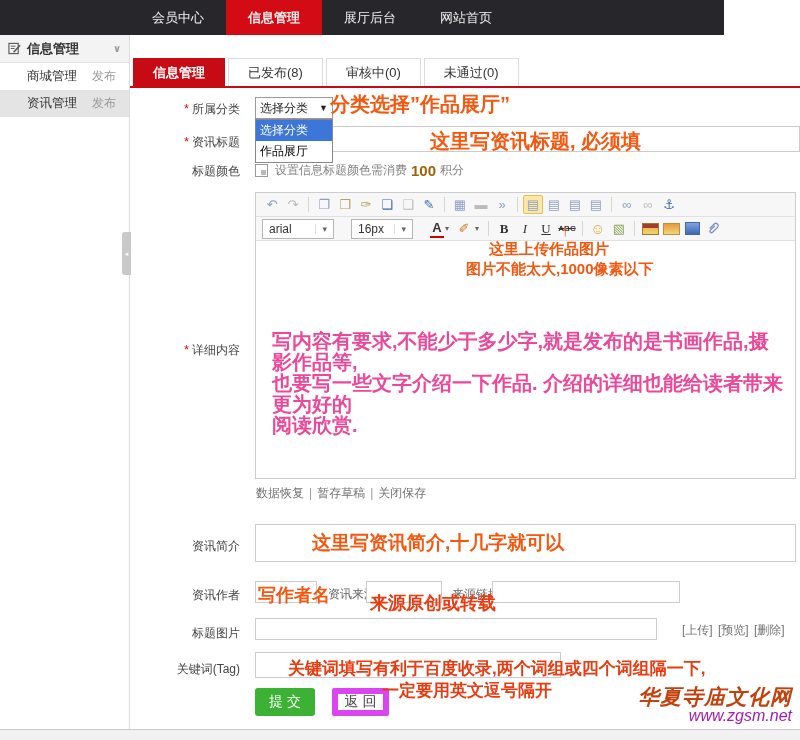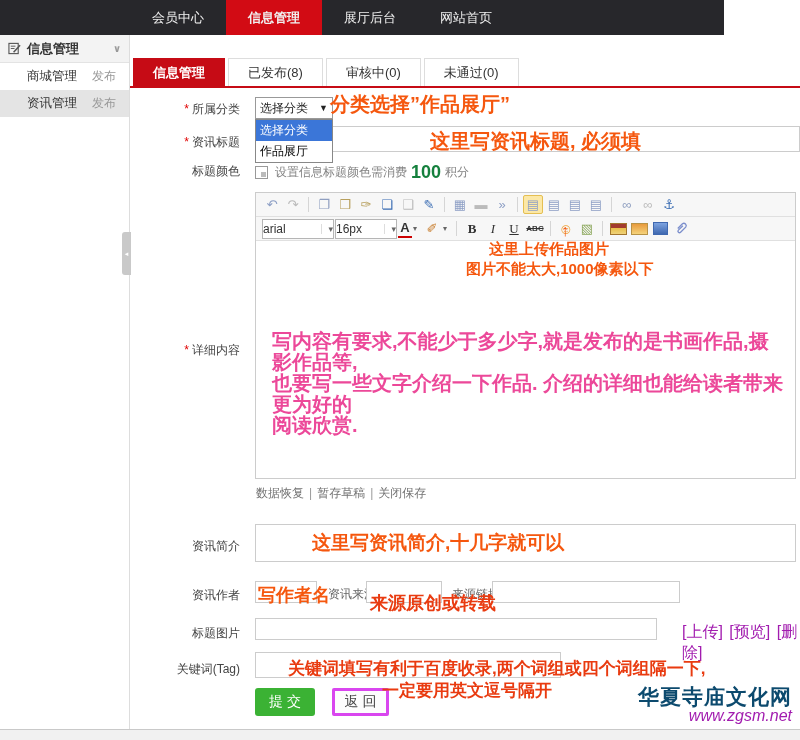--- a/index.html
+++ b/index.html
@@ -41,31 +41,31 @@
   .dd-item.hl { background:#3b76d8; color:#fff; }
 
   
   .ann { position:absolute; color:#f5570e; font-weight:bold; white-space:nowrap; z-index:40; }
   .ann-red { color:#e93b10; }
 
   
   .chkrow { position:absolute; left:255px; top:162px; display:flex; align-items:center; font-size:12px; color:#828282; }
   .chk { width:13px; height:13px; border:1px solid #999; background:#fff; margin-right:7px; position:relative; cursor:pointer; }
   .chk::after { content:""; position:absolute; right:1px; bottom:1px; width:5px; height:5px; background:#bbb; }
-  .cost { color:#15803d; font-weight:bold; font-size:18px; margin:0 4px; }
+  .cost { color:#a16207; font-weight:bold; font-size:15px; margin:0 4px; }
 
   
   .editor { position:absolute; left:255px; top:192px; width:541px; height:287px; border:1px solid #ccc; background:#fff; }
   .toolbar { display:flex; align-items:center; height:24px; padding:0 6px; background:#f7f7f7; border-bottom:1px solid #e0e0e0; gap:1px; }
   .tbi { min-width:20px; height:19px; display:flex; align-items:center; justify-content:center; font-size:13px; cursor:pointer; }
   .tbi.active { background:#fce8a6; border:1px solid #e5bf52; border-radius:2px; }
   .tbsep { width:1px; height:15px; background:#d5d5d5; margin:0 4px; }
   .c1 { color:#8d9fc5; } .c2 { color:#b8a05e; } .c3 { color:#bbb; }
   .c4 { color:#3c6eb4; } .c5 { color:#8f9fc0; }
-  .mini-sel { height:20px; border:1px solid #b5b5b5; background:#fff; font-size:12px; color:#333; display:flex; align-items:center; padding:0 0; cursor:pointer; margin-right:0; }
+  .mini-sel { height:20px; border:1px solid #b5b5b5; background:#fff; font-size:12px; color:#333; display:flex; align-items:center; padding:0 6px; cursor:pointer; margin-right:16px; }
   .mini-caret { margin-left:auto; font-size:9px; color:#666; padding-left:6px; border-left:1px solid #ddd; }
   .fsel { width:72px; } .ssel { width:62px; }
   .colorA { font-weight:bold; color:#333; border-bottom:2px solid #c00; line-height:12px; font-size:13px; }
   .tb-caret { font-size:8px; color:#666; min-width:8px; }
   .bold-b { font-weight:bold; color:#333; font-family:"Liberation Serif",serif; }
   .ital-i { font-style:italic; color:#333; font-family:"Liberation Serif",serif; }
   .und-u { text-decoration:underline; color:#333; font-family:"Liberation Serif",serif; }
   .strike-abc { font-size:8px; text-decoration:line-through; color:#333; font-weight:bold; }
   .emoji { color:#eda33b; font-size:15px; }
   .chart { color:#8aa65a; }
@@ -77,28 +77,28 @@
 
   .up-arrow { position:absolute; left:561px; top:222px; color:#f5570e; font-weight:bold; font-size:16px; z-index:5; }
   .para { position:absolute; left:272px; top:331px; width:516px; font-size:20px; font-weight:bold; color:#ec4899; line-height:21px; z-index:5; }
 
   
   .dlinks { position:absolute; left:256px; top:485px; font-size:12px; }
   .dlink { color:#737373; cursor:pointer; }
   .dsep { color:#999; margin:0 5px; }
 
   .inline-label { position:absolute; font-size:12px; color:#666; }
-  .filelinks { position:absolute; left:662px; top:622px; font-size:16px; color:#a21caf; z-index:2;padding-left:20px; }
+  .filelinks { position:absolute; left:662px; top:622px; font-size:12px; color:#737373; z-index:2;padding-left:20px; }
   .filelinks span { cursor:pointer; margin-right:2px; }
 
   .btn { position:absolute; height:28px; display:flex; align-items:center; justify-content:center; font-size:14px; cursor:pointer; border-radius:3px; }
   .btn-submit { left:255px; top:688px; width:60px; background:#3bb234; color:#fff; }
-  .btn-back { left:332px; top:688px; width:57px; background:#fdfdfd; border:3px solid #d946ef; color:#444; border-radius:2px; }
-
-  .wm-title { position:absolute; right:8px; top:683px; font-size:21px; font-weight:bold; color:#0c4a6e; letter-spacing:1px; }
+  .btn-back { left:332px; top:688px; width:57px; background:#fdfdfd; border:6px solid #d946ef; color:#444; border-radius:2px; }
+
+  .wm-title { position:absolute; right:8px; top:683px; font-size:21px; font-weight:bold; color:#c2410c; letter-spacing:1px;font-style:italic; }
   .wm-url { position:absolute; right:8px; top:707px; font-size:16px; font-style:italic; color:#a21caf; }
 
   .bottom-strip { position:absolute; left:0; top:729px; width:800px; height:11px; background:#f1f1f1; border-top:1px solid #c9c9c9; }
 </style>
 </head>
 <body>
 
 <div class="page">
 
   <div class="topbar">

